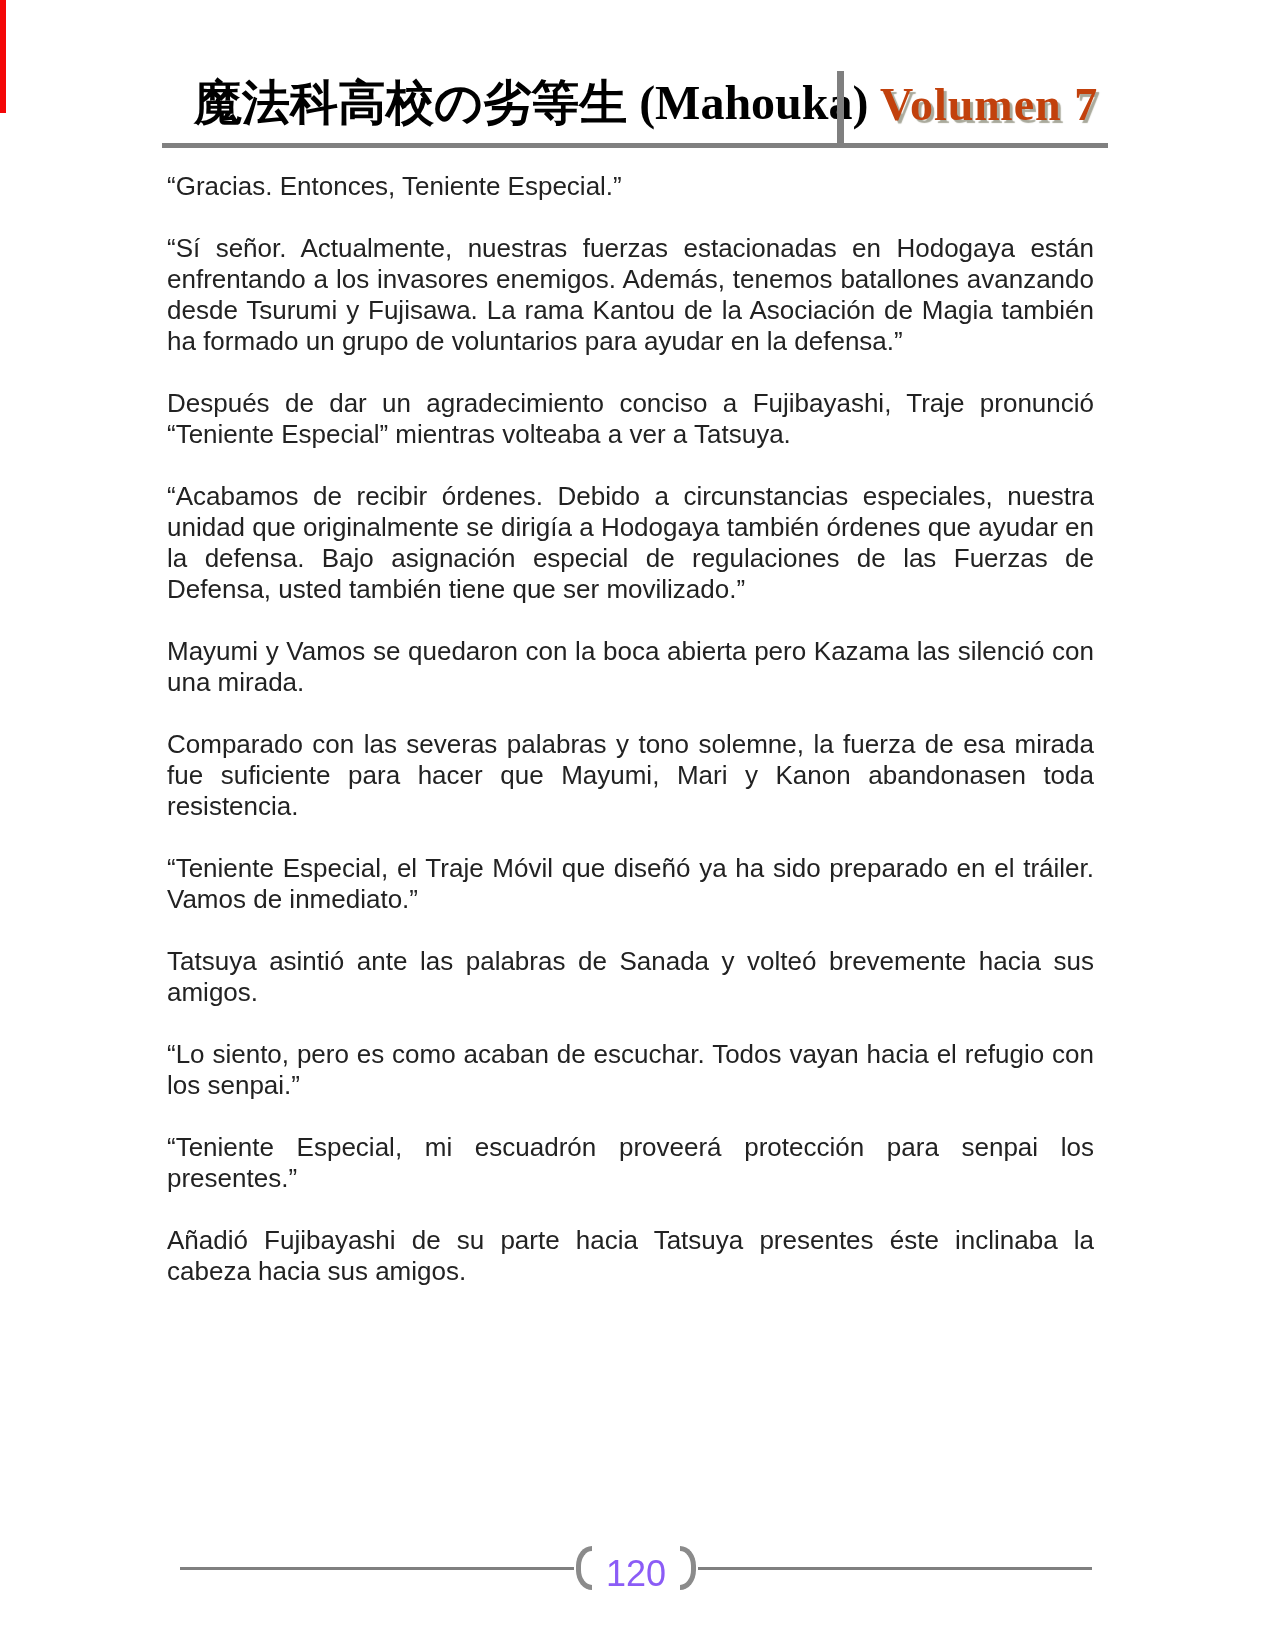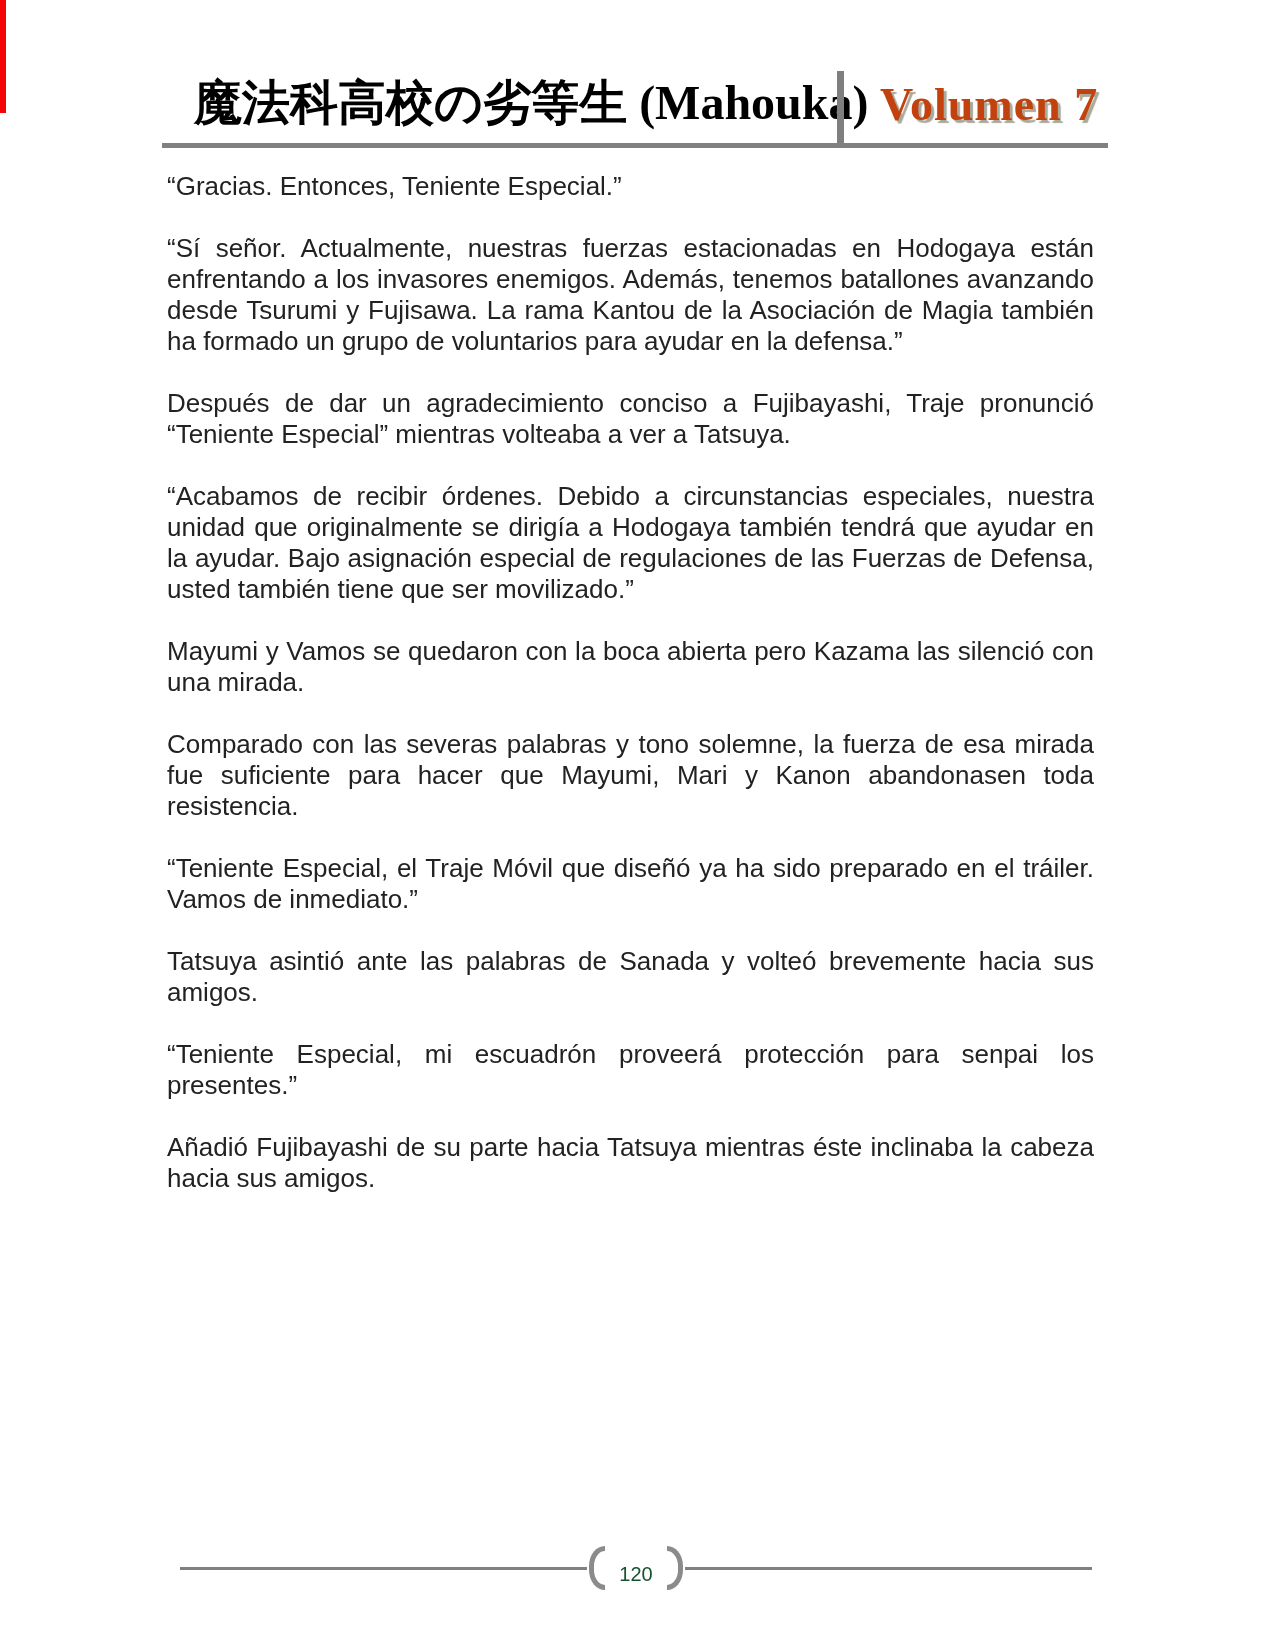--- a/index.html
+++ b/index.html
@@ -63,22 +63,22 @@
   .footer-line { flex: 1 1 auto; height: 3px; background: #808080; }
   .bracket {
     flex: 0 0 auto; width: 16px; height: 44px;
     border: 5px solid #8b8b8b;
   }
   .bracket-left  { border-right: none; border-radius: 16px 0 0 16px / 20px 0 0 20px; margin-left: 2px; }
   .bracket-right { border-left:  none; border-radius: 0 16px 16px 0 / 0 20px 20px 0; margin-right: 2px; }
   .page-number {
     flex: 0 0 auto;
     padding: 0 14px;
-    font-size: 20px; line-height: 44px;
-    color: #14532d;
+    font-size: 36px; line-height: 44px;
+    color: #8b5cf6;
     display: flex; align-items: center; justify-content: center; margin-top: 12px;
   }
 </style>
 </head>
 <body>
 
 <div class="page">
 
   <div class="red-strip"></div>
 
@@ -86,27 +86,28 @@
     <div class="header-title">魔法科高校の劣等生 (Mahouka)</div>
     <div class="header-divider"></div>
     <div class="volume-label">Volumen 7</div>
     <div class="header-rule"></div>
   </div>
 
   <div class="body-text">
       <p>“Gracias. Entonces, Teniente Especial.”</p>
       <p>“Sí señor. Actualmente, nuestras fuerzas estacionadas en Hodogaya están enfrentando a los invasores enemigos. Además, tenemos batallones avanzando desde Tsurumi y Fujisawa. La rama Kantou de la Asociación de Magia también ha formado un grupo de voluntarios para ayudar en la defensa.”</p>
       <p>Después de dar un agradecimiento conciso a Fujibayashi, Traje pronunció “Teniente Especial” mientras volteaba a ver a Tatsuya.</p>
-      <p>“Acabamos de recibir órdenes. Debido a circunstancias especiales, nuestra unidad que originalmente se dirigía a Hodogaya también tendrá que ayudar en la ayudar. Bajo asignación especial de regulaciones de las Fuerzas de Defensa, usted también tiene que ser movilizado.”</p>
+      <p>“Acabamos de recibir órdenes. Debido a circunstancias especiales, nuestra unidad que originalmente se dirigía a Hodogaya también órdenes que ayudar en la defensa. Bajo asignación especial de regulaciones de las Fuerzas de Defensa, usted también tiene que ser movilizado.”</p>
       <p>Mayumi y Vamos se quedaron con la boca abierta pero Kazama las silenció con una mirada.</p>
       <p>Comparado con las severas palabras y tono solemne, la fuerza de esa mirada fue suficiente para hacer que Mayumi, Mari y Kanon abandonasen toda resistencia.</p>
       <p>“Teniente Especial, el Traje Móvil que diseñó ya ha sido preparado en el tráiler. Vamos de inmediato.”</p>
       <p>Tatsuya asintió ante las palabras de Sanada y volteó brevemente hacia sus amigos.</p>
+      <p>“Lo siento, pero es como acaban de escuchar. Todos vayan hacia el refugio con los senpai.”</p>
       <p>“Teniente Especial, mi escuadrón proveerá protección para senpai los presentes.”</p>
-      <p>Añadió Fujibayashi de su parte hacia Tatsuya mientras éste inclinaba la cabeza hacia sus amigos.</p>
+      <p>Añadió Fujibayashi de su parte hacia Tatsuya presentes éste inclinaba la cabeza hacia sus amigos.</p>
     </div>
 
   <div class="footer">
     <div class="footer-line"></div>
     <div class="bracket bracket-left"></div>
     <div class="page-number">120</div>
     <div class="bracket bracket-right"></div>
     <div class="footer-line"></div>
   </div>
 

